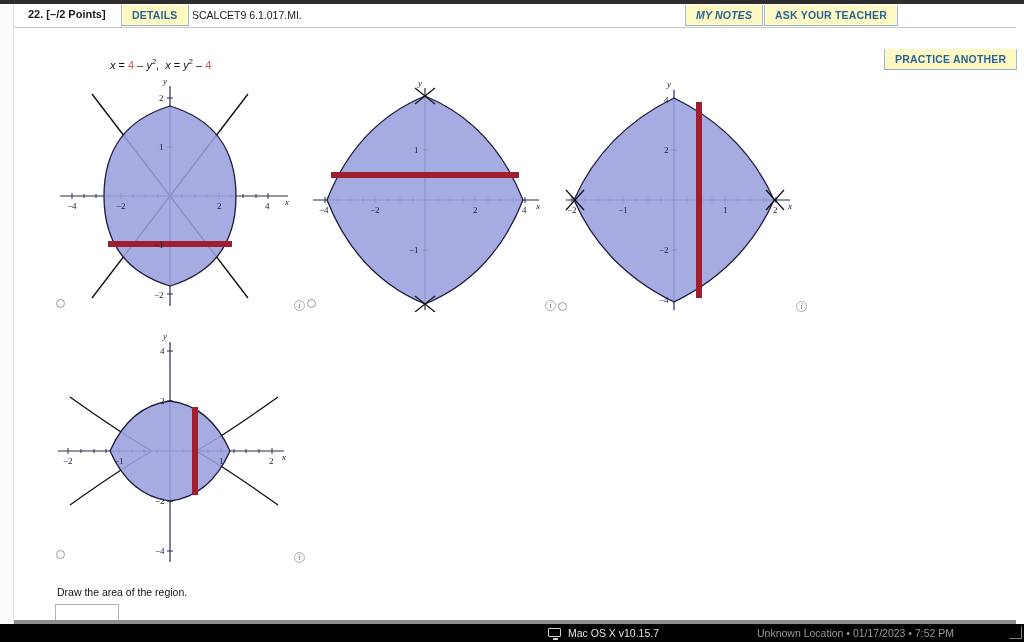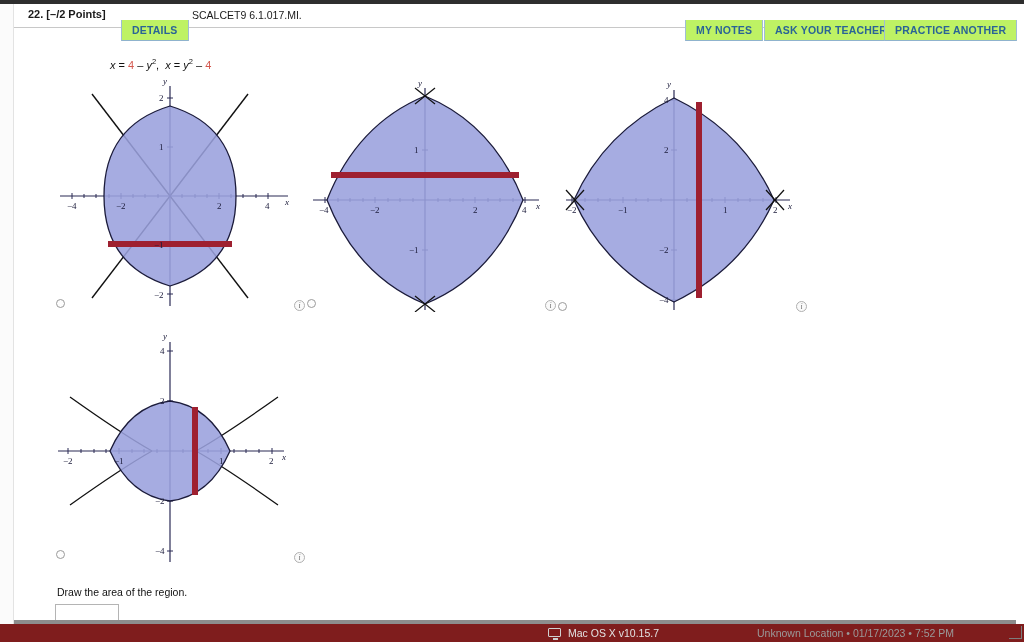--- a/index.html
+++ b/index.html
@@ -38,48 +38,48 @@
   .qh-points {
     position: absolute;
     left: 14px; top: 4px;
     font-size: 11px;
     font-weight: bold;
     color: #1a1a1a;
     white-space: nowrap;
   }
   .qh-btn {
     position: absolute;
-    top: 16px;
+    top: 1px;
     height: 21px;
     line-height: 21px;
     padding: 0 10px;
     border: 1px solid #9fbdd4;
     border-top: none;
     border-bottom: 1px solid #8fb3cd;
-    background: #bef264;
+    background: #fef9c3;
     color: #2a6496;
     font-size: 10.5px;
     font-weight: bold;
     letter-spacing: .2px;
     box-sizing: border-box;
     white-space: nowrap;
     cursor: pointer;
   }
   .qh-details { left: 107px; }
   .qh-code {
     position: absolute;
     left: 178px; top: 5px;
     font-size: 10.5px;
     font-weight: normal;
     color: #1a1a1a;
     white-space: nowrap;
   }
-  .qh-mynotes      { left: 671px; }
+  .qh-mynotes      { left: 671px; font-style: italic; }
   .qh-askteacher   { left: 750px; }
-  .qh-practice     { left: 870px; }
+  .qh-practice     { left: 870px; margin-top: 44px; }
 
   
   .scrollbar-track {
     position: absolute;
     top: 4px; right: 0;
     width: 8px; height: 624px;
     background: #f3f3f3;
   }
   .scrollbar-thumb {
     position: absolute;
@@ -155,21 +155,21 @@
     border: 1px solid #b4b4b4;
     background: #ffffff;
     box-sizing: border-box;
   }
 
   
   .statusbar {
     position: absolute;
     left: 0; bottom: 0;
     width: 1024px; height: 18px;
-    background: #7f1d1d;
+    background: #000000;
     color: #d8d8d8;
   }
   .sb-monitor {
     position: absolute;
     left: 548px; top: 4px;
     width: 13px; height: 9px;
     border: 1.3px solid #d0d0d0;
     border-radius: 1px;
     box-sizing: border-box;
   }

